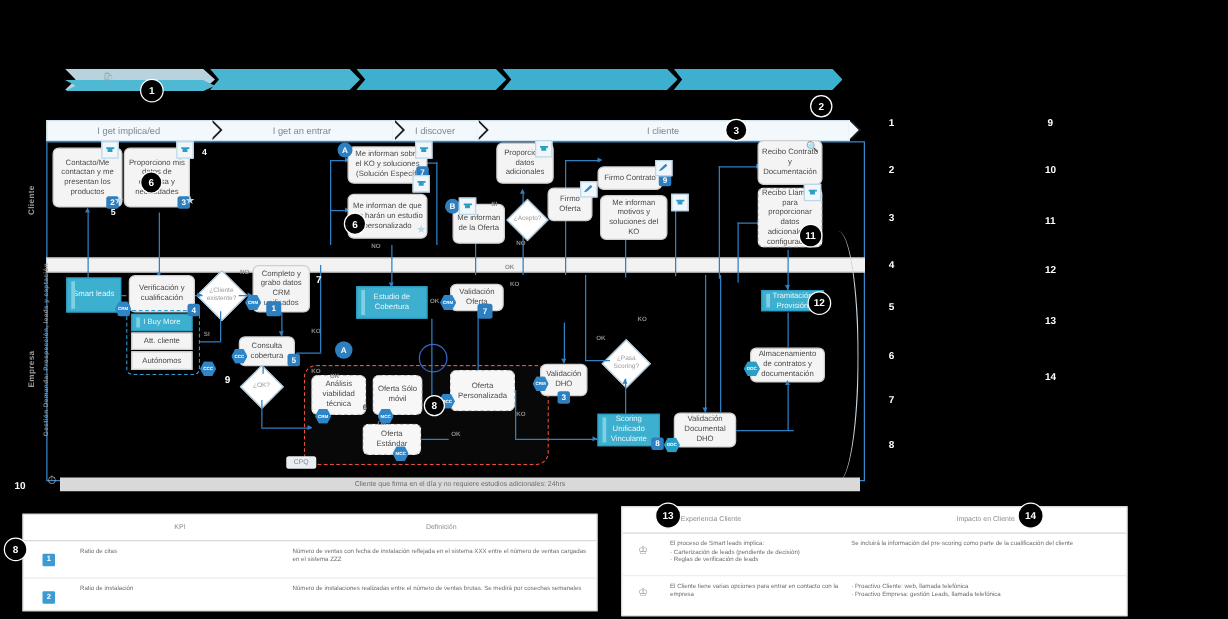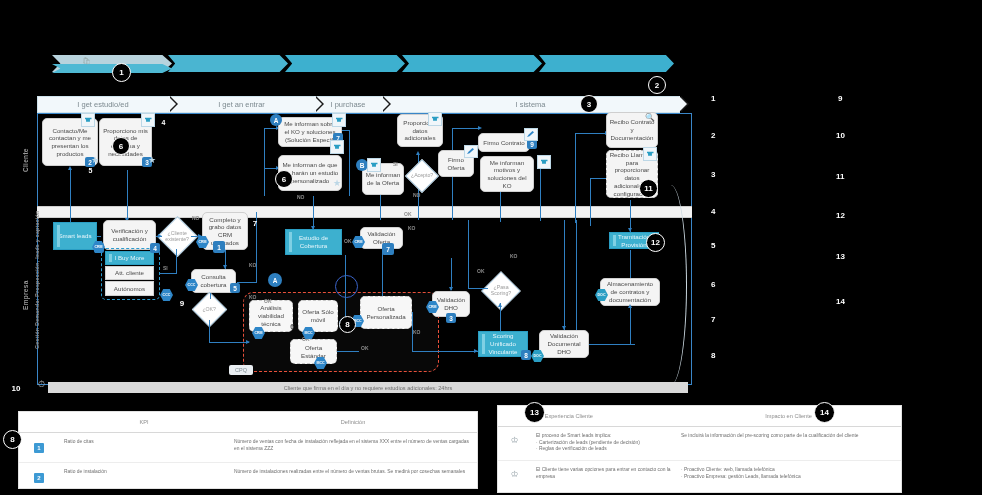--- a/index.html
+++ b/index.html
@@ -113,30 +113,30 @@
   <div class="topchev" style="left:52px;width:120px;background:#b8d3dd;clip-path:polygon(0 0,92% 0,100% 50%,92% 100%,0 100%,7% 50%);"></div>
   <div class="topchev" style="left:52px;top:64px;width:120px;height:9px;background:#4fb9d4;clip-path:polygon(0 0,92% 0,100% 50%,92% 100%,0 100%,7% 50%);"></div>
   <div class="topchev" style="left:168px;width:120px;background:#4ab5d1;clip-path:polygon(0 0,93% 0,100% 50%,93% 100%,0 100%,6% 50%);"></div>
   <div class="topchev" style="left:285px;width:120px;background:#3db0cf;clip-path:polygon(0 0,93% 0,100% 50%,93% 100%,0 100%,6% 50%);"></div>
   <div class="topchev" style="left:402px;width:140px;background:#3db0cf;clip-path:polygon(0 0,94% 0,100% 50%,94% 100%,0 100%,5% 50%);"></div>
   <div class="topchev" style="left:539px;width:135px;background:#3db0cf;clip-path:polygon(0 0,94% 0,100% 50%,94% 100%,0 100%,5% 50%);"></div>
   <div style="position:absolute;left:82px;top:57px;font-size:7px;color:#9aa;">🛍</div>
 
 
   <div class="subbar" style="left:37px;width:130px;">
-    <span>I get estudio/ed</span>
+    <span>I get implica/ed</span>
     </div>
   <div class="subbar" style="left:168px;width:145px;">
     <span>I get an entrar</span>
     </div>
   <div class="subbar" style="left:314px;width:66px;">
-    <span>I purchase</span>
+    <span>I discover</span>
     </div>
   <div class="subbar" style="left:381px;width:297px;">
-    <span>I sistema</span>
+    <span>I cliente</span>
     </div>
 
   <div class="bdg" style="left:112px;top:63px;width:17px;height:17px;">
     <span>1</span>
     </div>
   <div class="bdg" style="left:648px;top:76px;width:16px;height:16px;">
     <span>2</span>
     </div>
   <div class="bdg" style="left:580px;top:95px;width:16px;height:16px;">
     <span>3</span>

